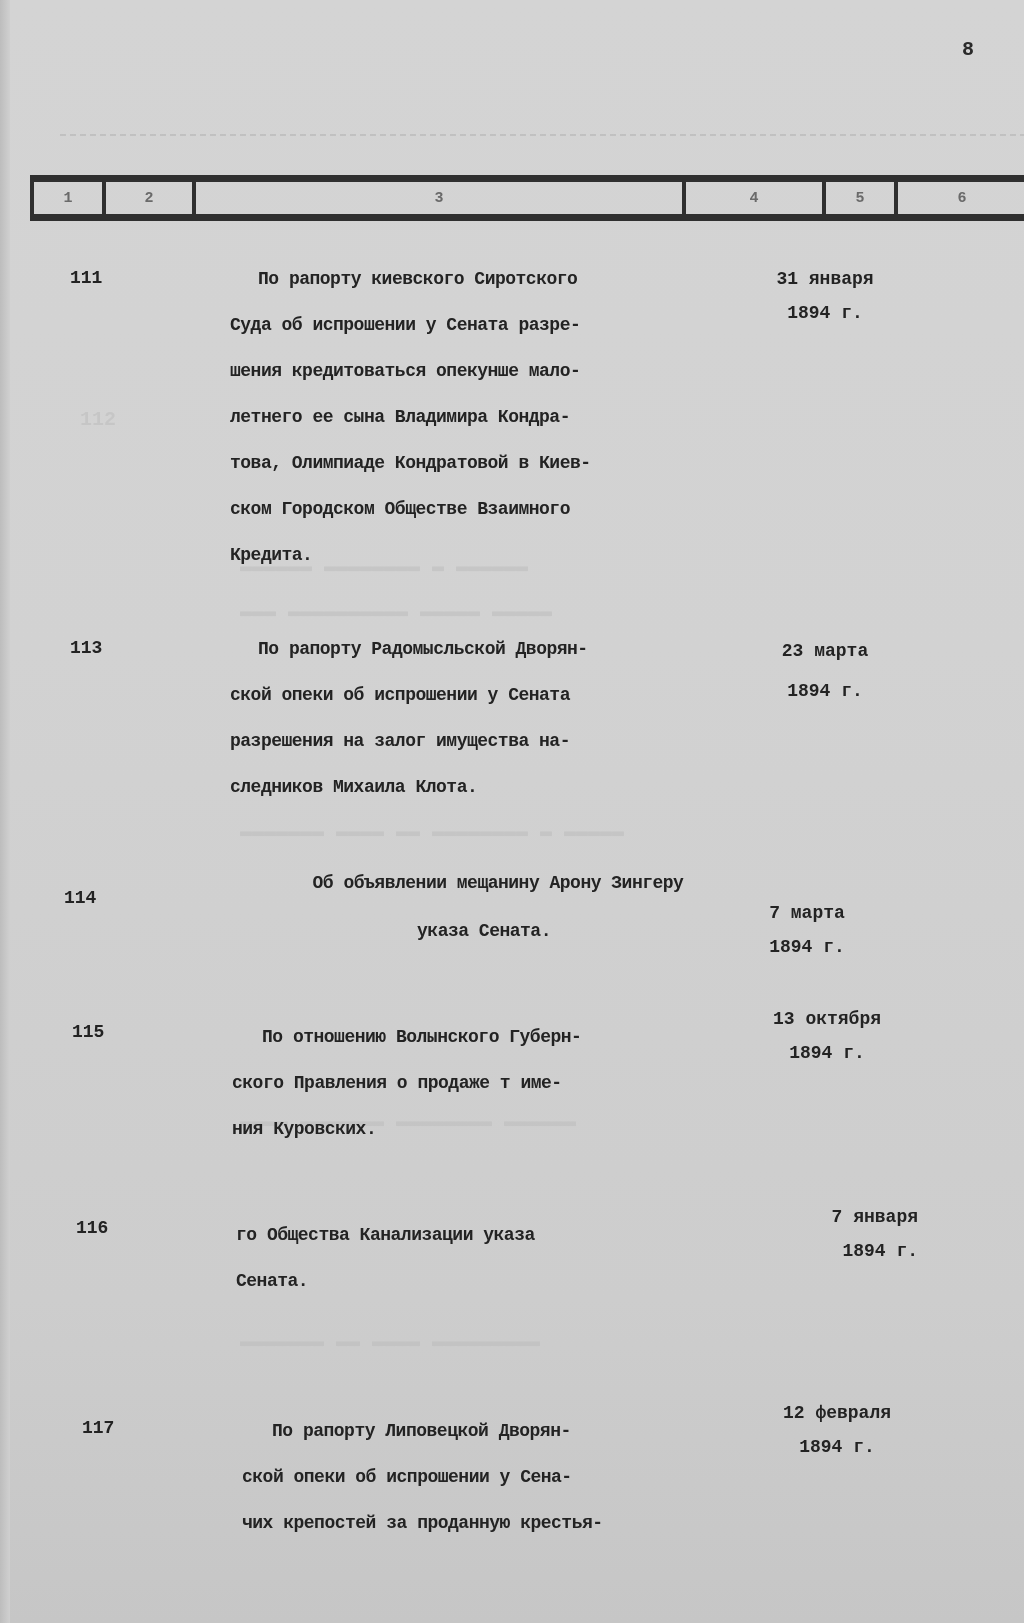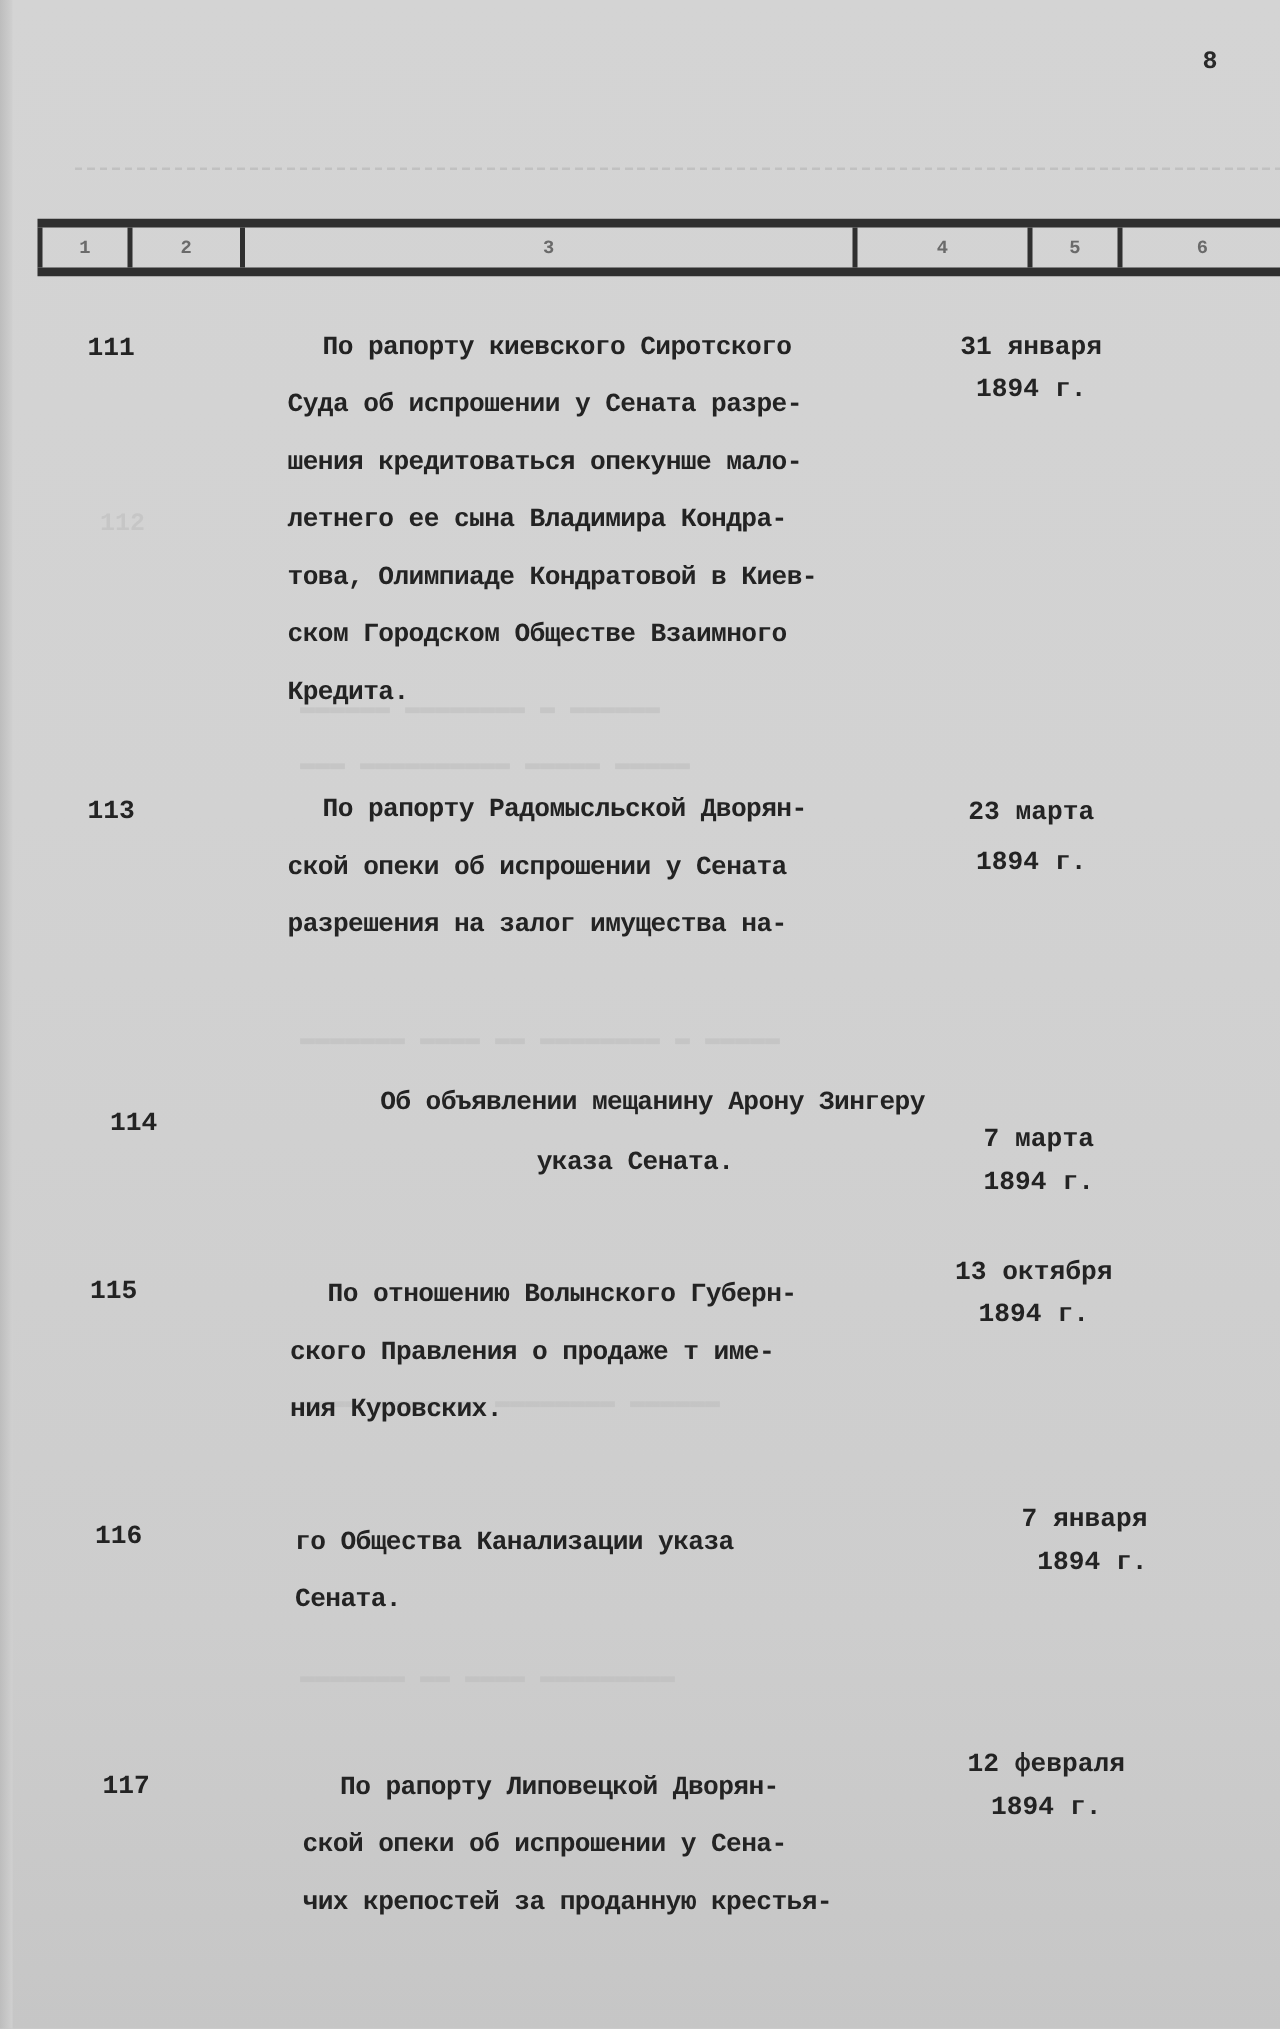--- a/index.html
+++ b/index.html
@@ -29,21 +29,21 @@
     .col-header {
       position: absolute; left: 30px; top: 175px; width: 1000px; height: 46px;
       border-top: 7px solid #2f2f2f; border-bottom: 7px solid #2f2f2f;
       box-sizing: border-box; display: flex;
     }
     .col-header .cell {
       display: flex; align-items: center; justify-content: center;
       border-left: 4px solid #2f2f2f; box-sizing: border-box;
       font-size: 15px; font-weight: bold; color: #6a6a6a;
     }
-    .entry { position: absolute; font-size: 21px; font-weight: bold; color: #232323; }
+    .entry { position: absolute; font-size: 18px; font-weight: bold; color: #232323; }
     .entry .num { position: absolute; left: 0; top: 0; width: 70px; }
     .entry .desc { position: absolute; left: 160px; top: 0; width: 520px; }
     .entry .desc .line { display: block; height: 46px; line-height: 46px; white-space: nowrap; letter-spacing: -0.5px; }
     .entry .date { position: absolute; text-align: center; width: 150px; }
     .entry .date .line { display: block; height: 34px; line-height: 34px; white-space: nowrap; }
     .ghost {
       position: absolute; color: #bdbdbd; font-size: 20px; font-weight: bold;
       white-space: nowrap; opacity: .55;
     }
   </style>
@@ -89,28 +89,29 @@
       <span class="line">1894 г.</span>
     </div>
   </div>
 
   <div class="entry" style="left:70px; top:638px; width:900px; height:200px;">
     <div class="num">113</div>
     <div class="desc" style="top:-12px;">
       <span class="line" style="padding-left:28px;">По рапорту Радомысльской Дворян-</span>
       <span class="line">ской опеки об испрошении у Сената</span>
       <span class="line">разрешения на залог имущества на-</span>
+      <span class="line">следников Михаила Клота.</span>
     </div>
     <div class="date" style="left:680px; top:-10px;">
       <span class="line" style="height:46px; line-height:46px;">23 марта</span>
       <span class="line">1894 г.</span>
     </div>
   </div>
 
-  <div class="entry" style="left:88px; top:888px; width:900px; height:100px;">
+  <div class="entry" style="left:64px; top:888px; width:900px; height:100px;">
     <div class="num">114</div>
     <div class="desc" style="top:-28px;text-align:center;">
       <span class="line" style="padding-left:28px;">Об объявлении мещанину Арону Зингеру</span>
       <span class="line" style="margin-top:2px;">указа Сената.</span>
     </div>
     <div class="date" style="left:668px; top:8px;">
       <span class="line">7 марта</span>
       <span class="line">1894 г.</span>
     </div>
   </div>

